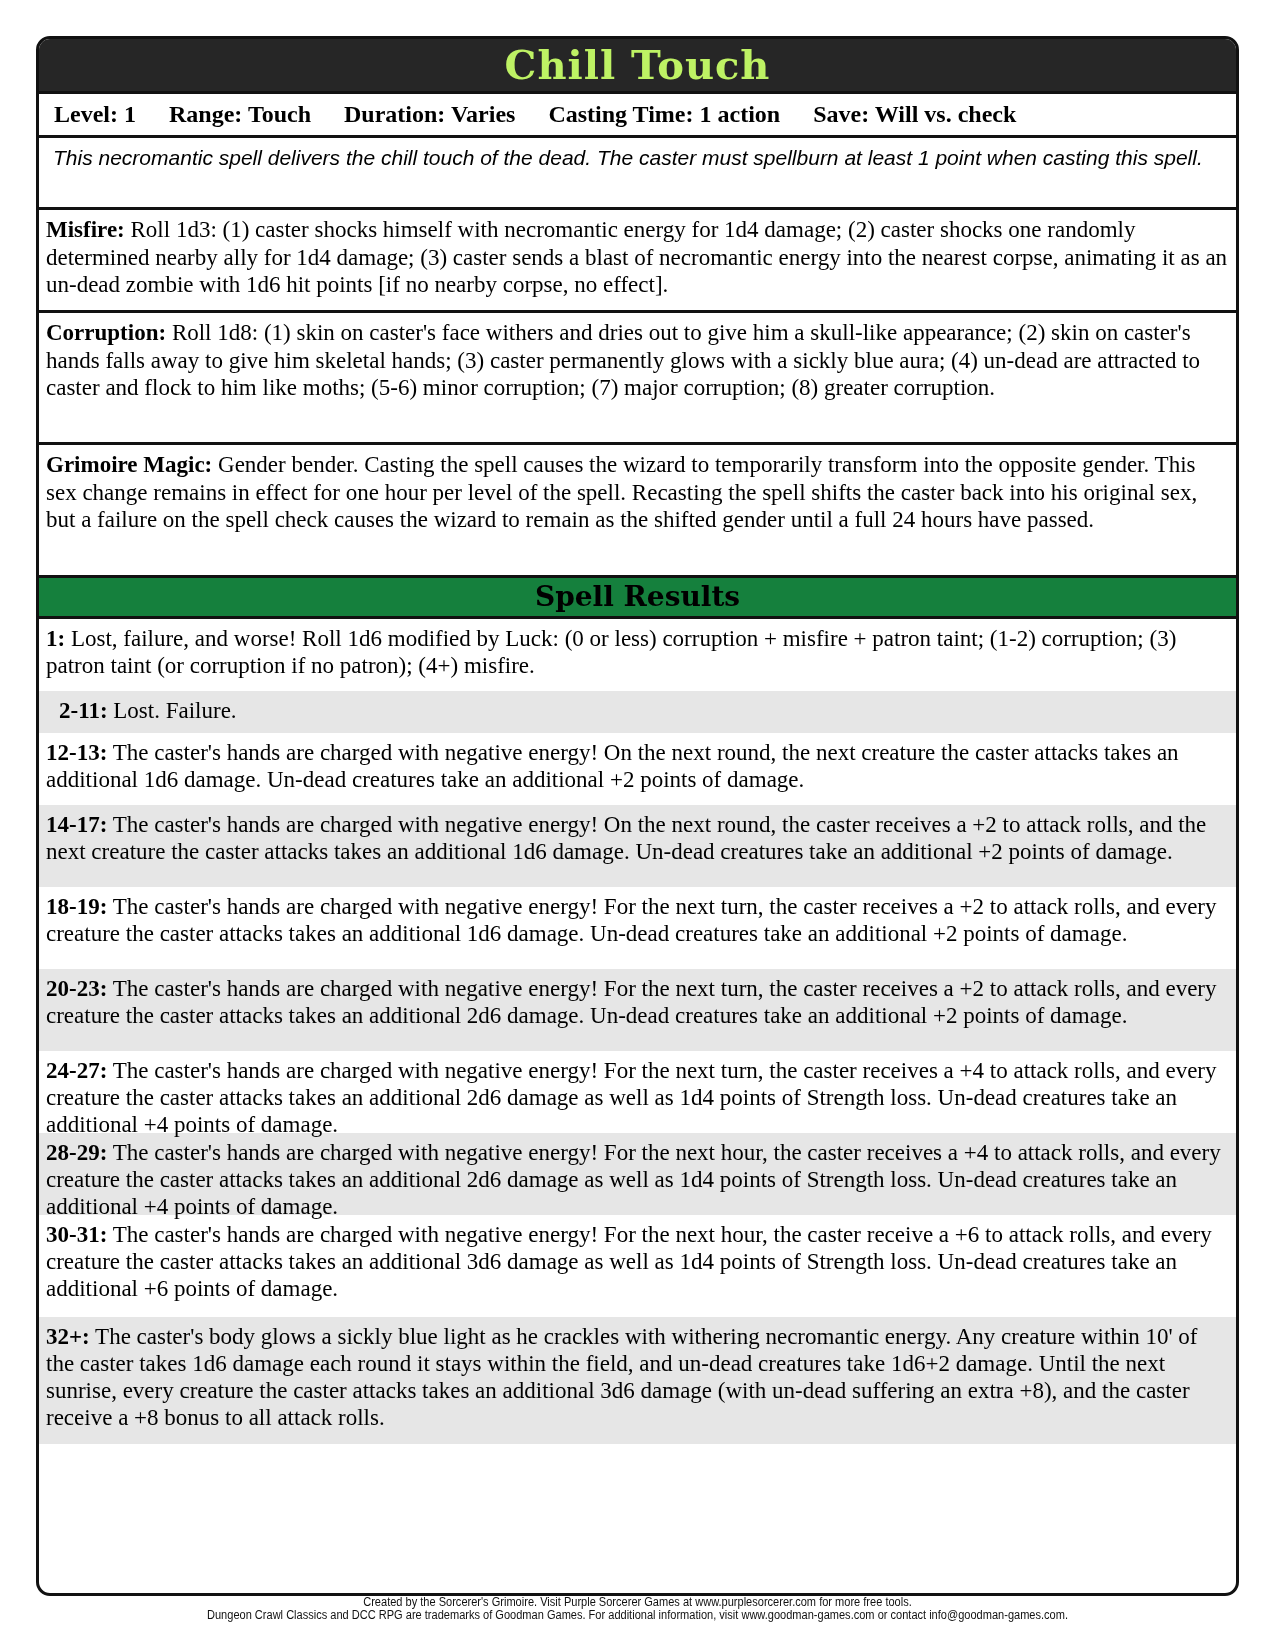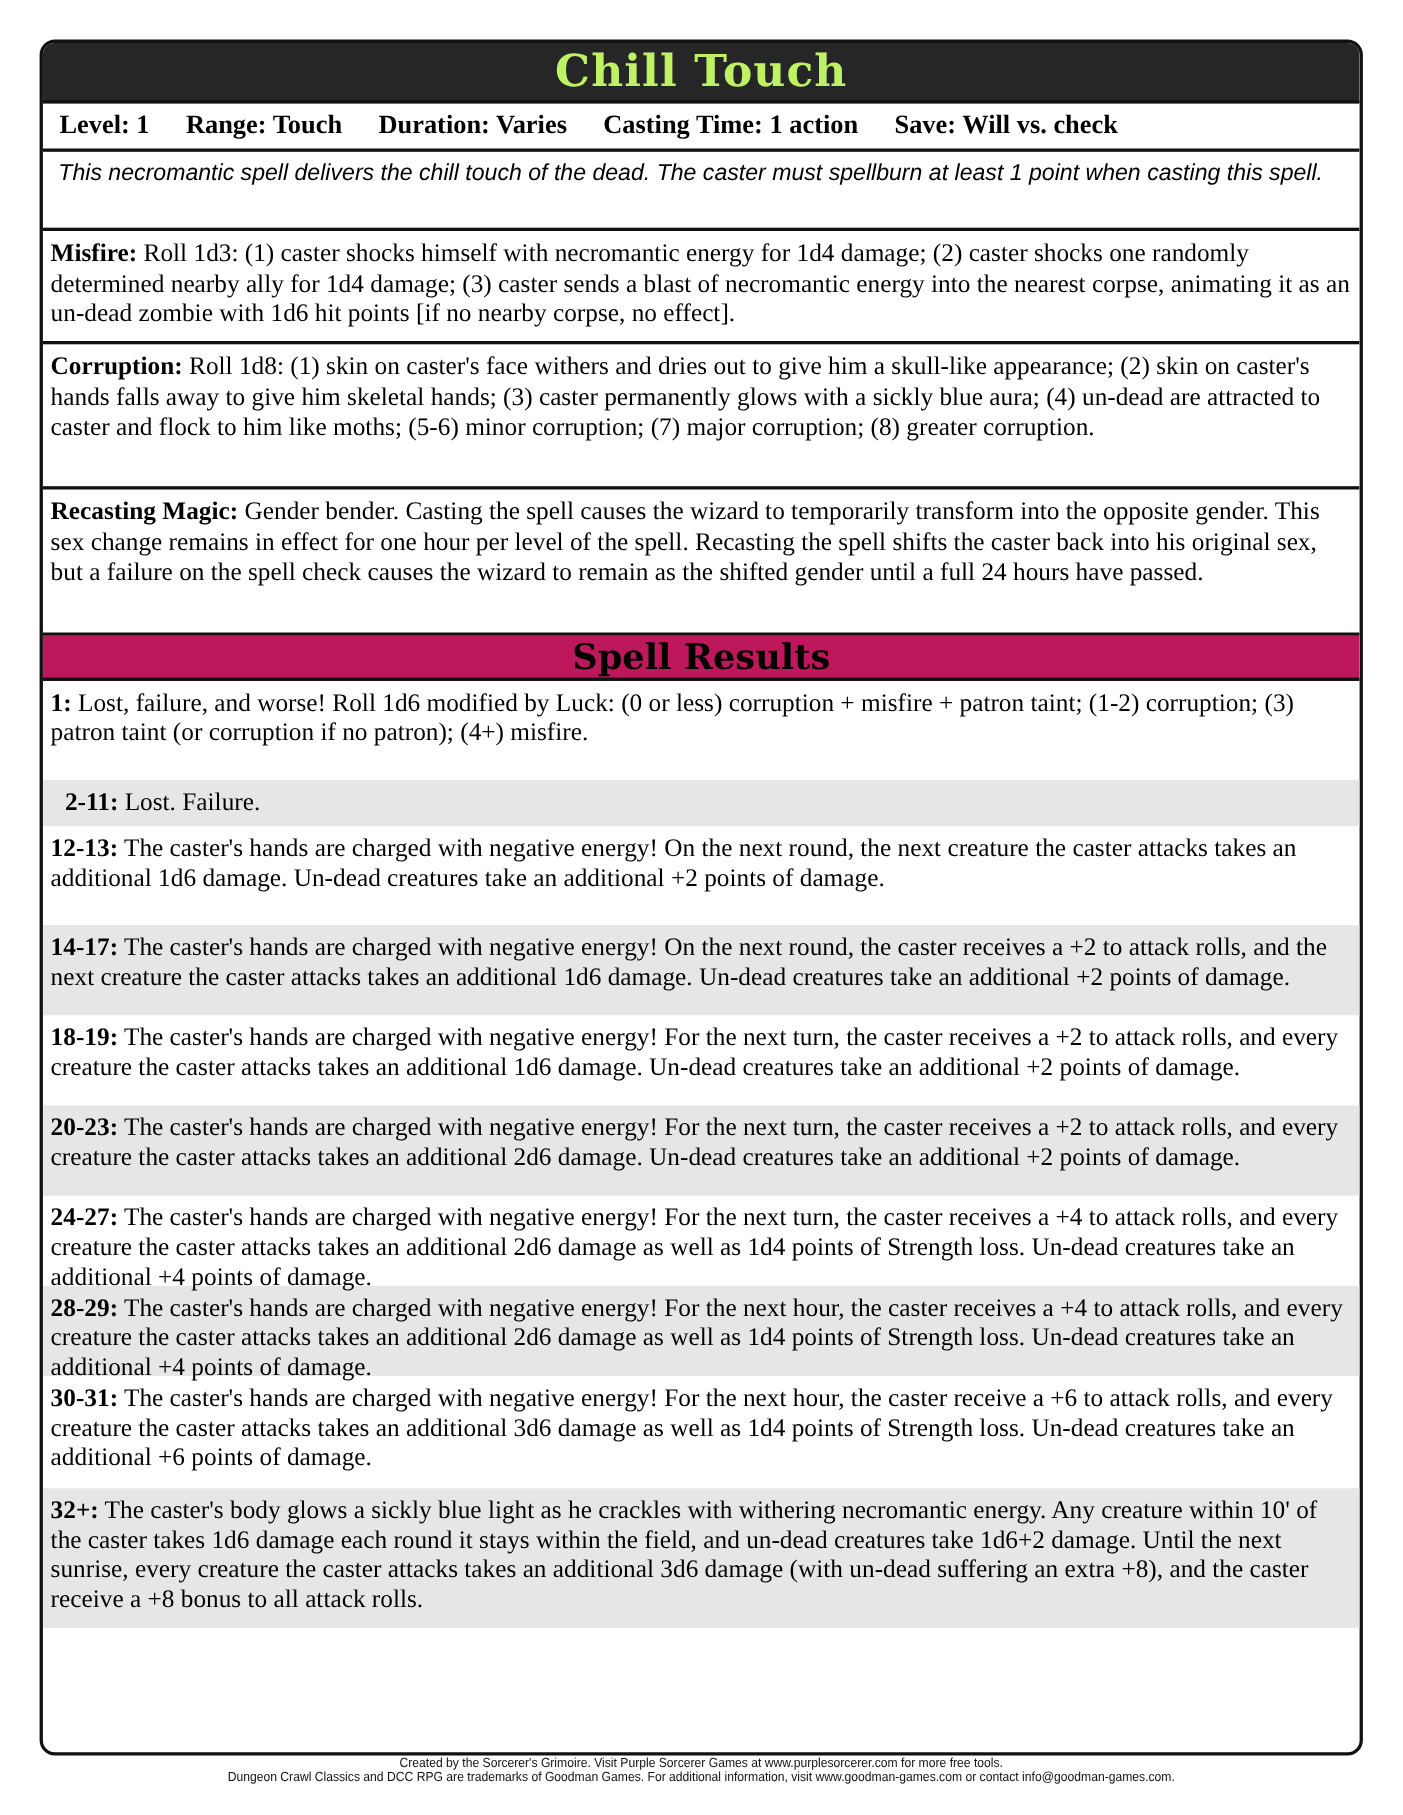--- a/index.html
+++ b/index.html
@@ -25,27 +25,27 @@
     }
     .section {
       border-bottom: 3px solid #111; box-sizing: border-box; padding: 6px 8px 0 7px;
       font-family: "Liberation Serif", serif; font-size: 23px; line-height: 27.5px;
     }
     .section b, .row b { font-weight: bold; }
     .misfire { height: 103px; }
     .corruption { height: 132px; }
     .mercurial { height: 133px; }
     .results-title {
-      height: 38px; background: #be185d; border-bottom: 3px solid #111; text-align: center;
-      font-family: "DejaVu Serif", serif; font-weight: bold; font-size: 32px; line-height: 38px;
+      height: 38px; background: #15803d; border-bottom: 3px solid #111; text-align: center;
+      font-family: "DejaVu Serif", serif; font-weight: bold; font-size: 28px; line-height: 38px;
     }
     .results { font-family: "Liberation Serif", serif; font-size: 23px; line-height: 27px; }
     .row { box-sizing: border-box; padding: 6px 8px 0 7px; }
     .row.alt { background: #e6e6e6; }
-    .r2 { height: 90px; } .r1 { height: 42px; padding-left: 20px; } .r3 { height: 82px; } .r4 { height: 127px; margin-top: 20px; }
+    .r2 { height: 72px; } .r1 { height: 42px; padding-left: 20px; } .r3 { height: 82px; } .r4 { height: 127px; margin-top: 20px; }
     .footer {
       position: absolute; left: 0; width: 1275px; top: 1596px; text-align: center;
       font-family: "Liberation Sans", sans-serif; font-size: 12px; line-height: 13px; color: #111;
       transform: scaleX(0.92); transform-origin: center;
     }
   </style>
 </head>
 <body>
 
 <div class="card">
@@ -63,21 +63,21 @@
 
   <div class="section misfire">
     <b>Misfire:</b><span> Roll 1d3: (1) caster shocks himself with necromantic energy for 1d4 damage; (2) caster shocks one randomly determined nearby ally for 1d4 damage; (3) caster sends a blast of necromantic energy into the nearest corpse, animating it as an un-dead zombie with 1d6 hit points [if no nearby corpse, no effect].</span>
   </div>
 
   <div class="section corruption">
     <b>Corruption:</b><span> Roll 1d8: (1) skin on caster's face withers and dries out to give him a skull-like appearance; (2) skin on caster's hands falls away to give him skeletal hands; (3) caster permanently glows with a sickly blue aura; (4) un-dead are attracted to caster and flock to him like moths; (5-6) minor corruption; (7) major corruption; (8) greater corruption.</span>
   </div>
 
   <div class="section mercurial">
-    <b>Recasting Magic:</b><span> Gender bender. Casting the spell causes the wizard to temporarily transform into the opposite gender. This sex change remains in effect for one hour per level of the spell. Recasting the spell shifts the caster back into his original sex, but a failure on the spell check causes the wizard to remain as the shifted gender until a full 24 hours have passed.</span>
+    <b>Grimoire Magic:</b><span> Gender bender. Casting the spell causes the wizard to temporarily transform into the opposite gender. This sex change remains in effect for one hour per level of the spell. Recasting the spell shifts the caster back into his original sex, but a failure on the spell check causes the wizard to remain as the shifted gender until a full 24 hours have passed.</span>
   </div>
 
   <div class="results-title">Spell Results</div>
 
   <div class="results">
     <div class="row r2"><b>1:</b><span> Lost, failure, and worse! Roll 1d6 modified by Luck: (0 or less) corruption + misfire + patron taint; (1-2) corruption; (3) patron taint (or corruption if no patron); (4+) misfire.</span></div>
     <div class="row alt r1"><b>2-11:</b><span> Lost. Failure.</span></div>
     <div class="row r2"><b>12-13:</b><span> The caster's hands are charged with negative energy! On the next round, the next creature the caster attacks takes an additional 1d6 damage. Un-dead creatures take an additional +2 points of damage.</span></div>
     <div class="row alt r3"><b>14-17:</b><span> The caster's hands are charged with negative energy! On the next round, the caster receives a +2 to attack rolls, and the next creature the caster attacks takes an additional 1d6 damage. Un-dead creatures take an additional +2 points of damage.</span></div>
     <div class="row r3"><b>18-19:</b><span> The caster's hands are charged with negative energy! For the next turn, the caster receives a +2 to attack rolls, and every creature the caster attacks takes an additional 1d6 damage. Un-dead creatures take an additional +2 points of damage.</span></div>

